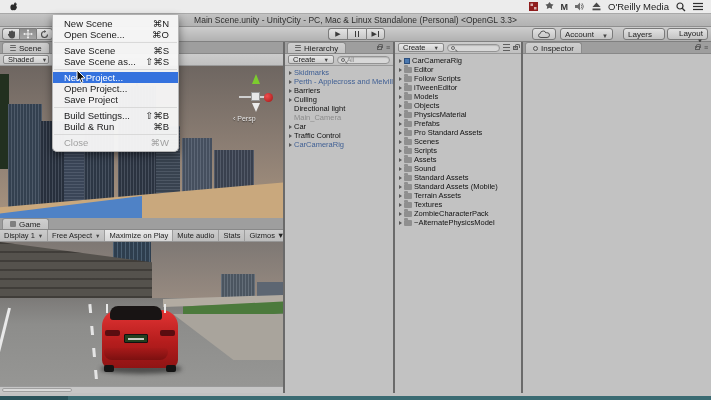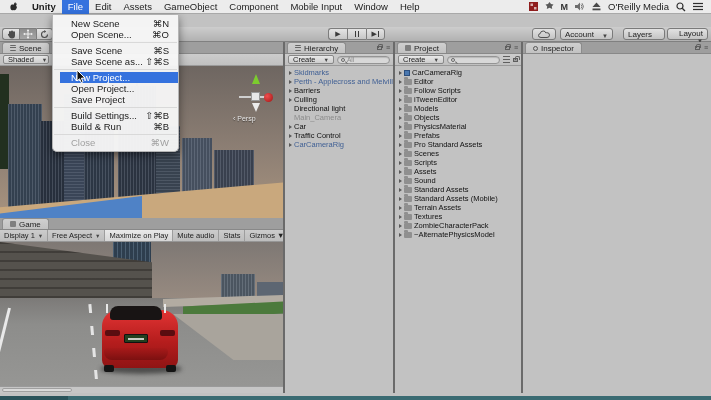--- a/index.html
+++ b/index.html
@@ -170,21 +170,21 @@
   .car-tire-r { position:absolute; right:6px; bottom:2px; width:10px; height:7px; background:#141414; border-radius:2px; }
   .game-scrollstrip { height:7px; background:#c6c6c6; border-top:1px solid #9a9a9a; position:relative; }
   .game-scrollthumb { position:absolute; left:2px; top:1px; width:70px; height:4px; background:#dadada;
                       border:1px solid #a0a0a0; border-radius:2px; }
 
   
   .file-menu { position:absolute; left:52px; top:15px; width:127px; z-index:50;
                background:rgba(246,246,246,.97); border:1px solid #b5b5b5; border-top:none;
                border-radius:0 0 5px 5px; box-shadow:0 3px 8px rgba(0,0,0,.45); padding:3px 0; }
   .fm-item { height:11px; display:flex; align-items:center; justify-content:space-between;
-             padding:0 9px 0 11px; font-size:9.5px; color:#1a1a1a;margin-left:7px; }
+             padding:0 9px 0 11px; font-size:9.5px; color:#1a1a1a; }
   .fm-item .sc { color:#1a1a1a; }
   .fm-item.highlight { background:#3572de; color:#fff; }
   .fm-item.highlight .sc { color:#fff; }
   .fm-item.disabled { color:#9f9f9f; }
   .fm-item.disabled .sc { color:#9f9f9f; }
   .fm-sep { height:1px; background:#d9d9d9; margin:2px 1px; }
 
   
   .cursor { position:absolute; left:76px; top:70px; z-index:60; }
 
@@ -197,31 +197,20 @@
 <body>
 
 <div class="screen">
 
   <div class="menubar">
     <span class="apple-wrap">
       <svg class="apple" viewBox="0 0 10 12">
         <path d="M5 3 C6 1.5 8 1.5 9 2.5 C7.5 3.5 7.5 5.5 9 6.5 C8.5 9 7 11 5.5 11 C4.8 11 4.6 10.6 4 10.6 C3.4 10.6 3.2 11 2.5 11 C1 11 -0.5 8 0.5 5 C1.2 3.2 3 2.8 4 3.6 Z M5.2 2.6 C5 1.4 6 0.3 7.2 0.2 C7.4 1.4 6.4 2.5 5.2 2.6 Z" fill="#2b2b2b"></path>
       </svg>
     </span>
-    <span id="menubar-items" style="display:flex;">
-        <span class="mb-item bold">Unity</span>
-        <span class="mb-item active">File</span>
-        <span class="mb-item">Edit</span>
-        <span class="mb-item">Assets</span>
-        <span class="mb-item">GameObject</span>
-        <span class="mb-item">Component</span>
-        <span class="mb-item">Mobile Input</span>
-        <span class="mb-item">Window</span>
-        <span class="mb-item">Help</span>
-      </span>
     <span class="menubar-spacer"></span>
     <span class="mb-right">
       <span class="mb-ico">
         <svg width="9" height="9" viewBox="0 0 9 9">
             <rect x="0" y="0" width="9" height="9" fill="#8f1d1d"></rect>
             <rect x="1.5" y="1.5" width="2.5" height="2.5" fill="#d8b0b0"></rect>
             <rect x="5" y="5" width="2.5" height="2.5" fill="#d8b0b0"></rect>
           </svg>
       </span>
       <span class="mb-ico">
@@ -252,20 +241,23 @@
       <span class="mb-ico">
         <svg width="10" height="9" viewBox="0 0 10 9">
             <line x1="0" y1="1.5" x2="10" y2="1.5" stroke="#2e2e2e" stroke-width="1.2"></line>
             <line x1="0" y1="4.5" x2="10" y2="4.5" stroke="#2e2e2e" stroke-width="1.2"></line>
             <line x1="0" y1="7.5" x2="10" y2="7.5" stroke="#2e2e2e" stroke-width="1.2"></line>
           </svg>
       </span>
     </span>
   </div>
 
+  <div class="titlebar">
+    <span class="title">Main Scene.unity - UnityCity - PC, Mac &amp; Linux Standalone (Personal) &lt;OpenGL 3.3&gt;</span>
+  </div>
 
   <div class="u-toolbar">
     <div class="toolgroup">
       <span class="toolbtn">
         <svg width="9" height="9" viewBox="0 0 9 9">
             <path d="M2 4 V2 Q2 1 3 1 Q4 1 4 2 V1.5 Q4 .5 5 .5 Q6 .5 6 1.5 V2 Q6 1.2 7 1.2 Q8 1.2 8 2.2 V5.5 Q8 8.5 5 8.5 Q2.5 8.5 2 6.5 L1 5 Q.6 4 1.5 3.8 Q2 3.7 2 4 Z" fill="#4c4c4c"></path>
           </svg>
       </span>
       <span class="toolbtn selected">
         <svg width="10" height="10" viewBox="0 0 10 10">
@@ -472,30 +464,20 @@
           <span class="lbl">Traffic Control</span>
         </div>
         <div class="lrow">
           <span class="arrow"></span>
           <span class="lbl blue">CarCameraRig</span>
         </div>
       </div>
   </div>
 
   <div class="panel" style="left:393px; top:42px; width:128px; height:351px; border-left:2px solid #6a6a6a;">
-    <div class="tabrow">
-      <span class="tab">
-        <span class="tab-ico"></span>
-        <span>Project</span>
-      </span>
-      <span class="panel-hdr-icons">
-        <span class="lock"></span>
-        <span class="hamb">≡</span>
-      </span>
-    </div>
     <div class="minitoolbar">
       <span class="createbtn">
         <span>Create</span>
         <span class="dd">▼</span>
       </span>
       <span class="searchpill">
         <span class="mag"></span>
       </span>
       <span class="icon-sliders"></span>
       <span class="lock"></span>

